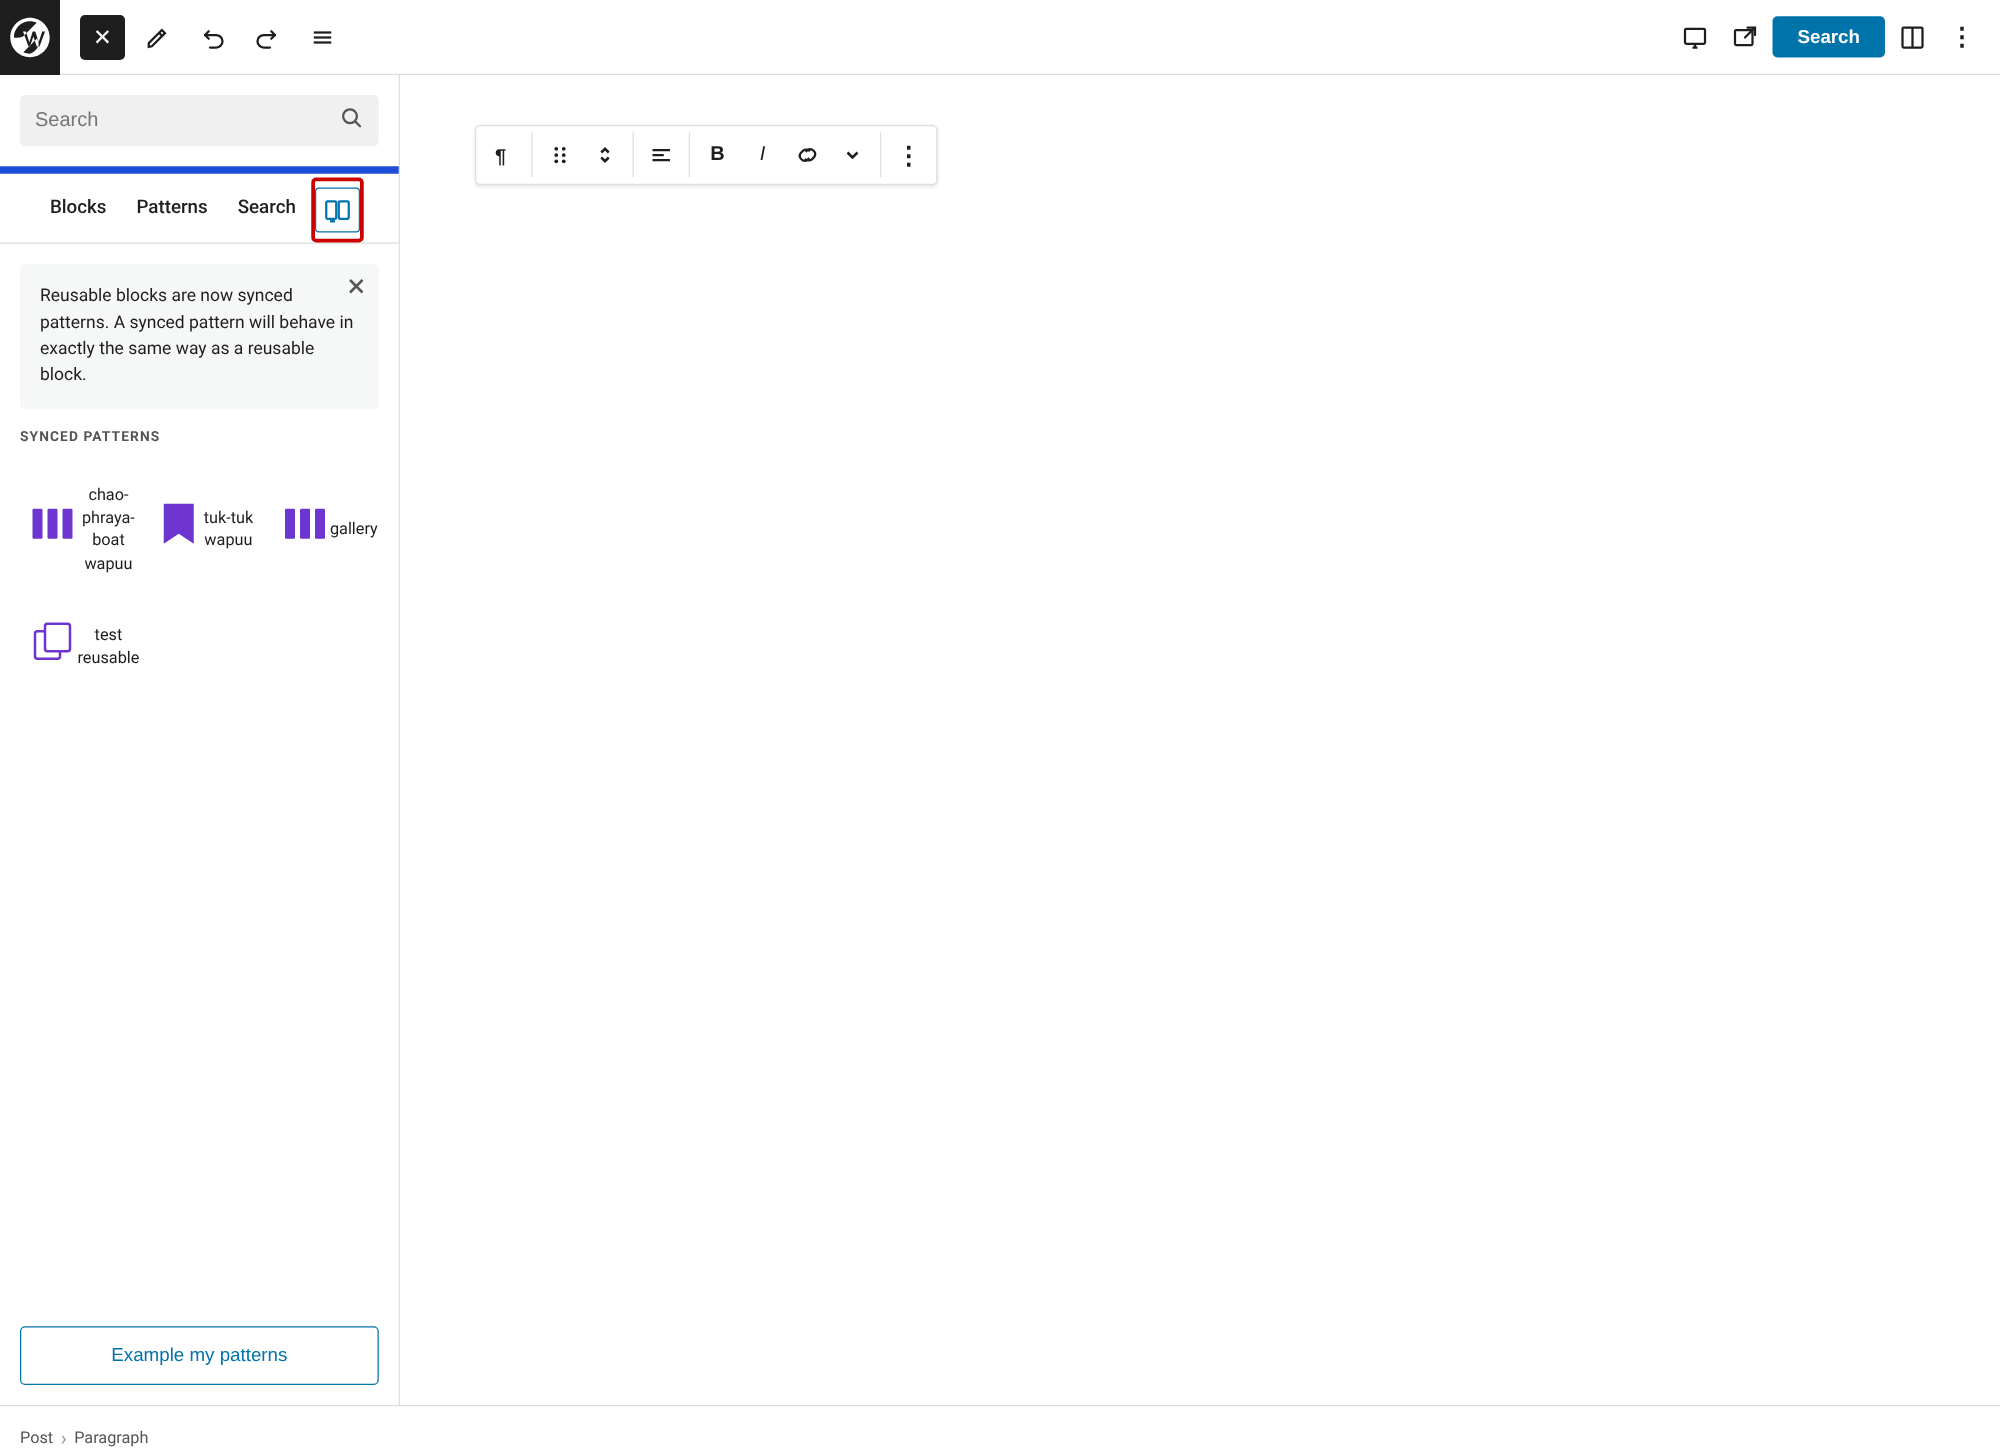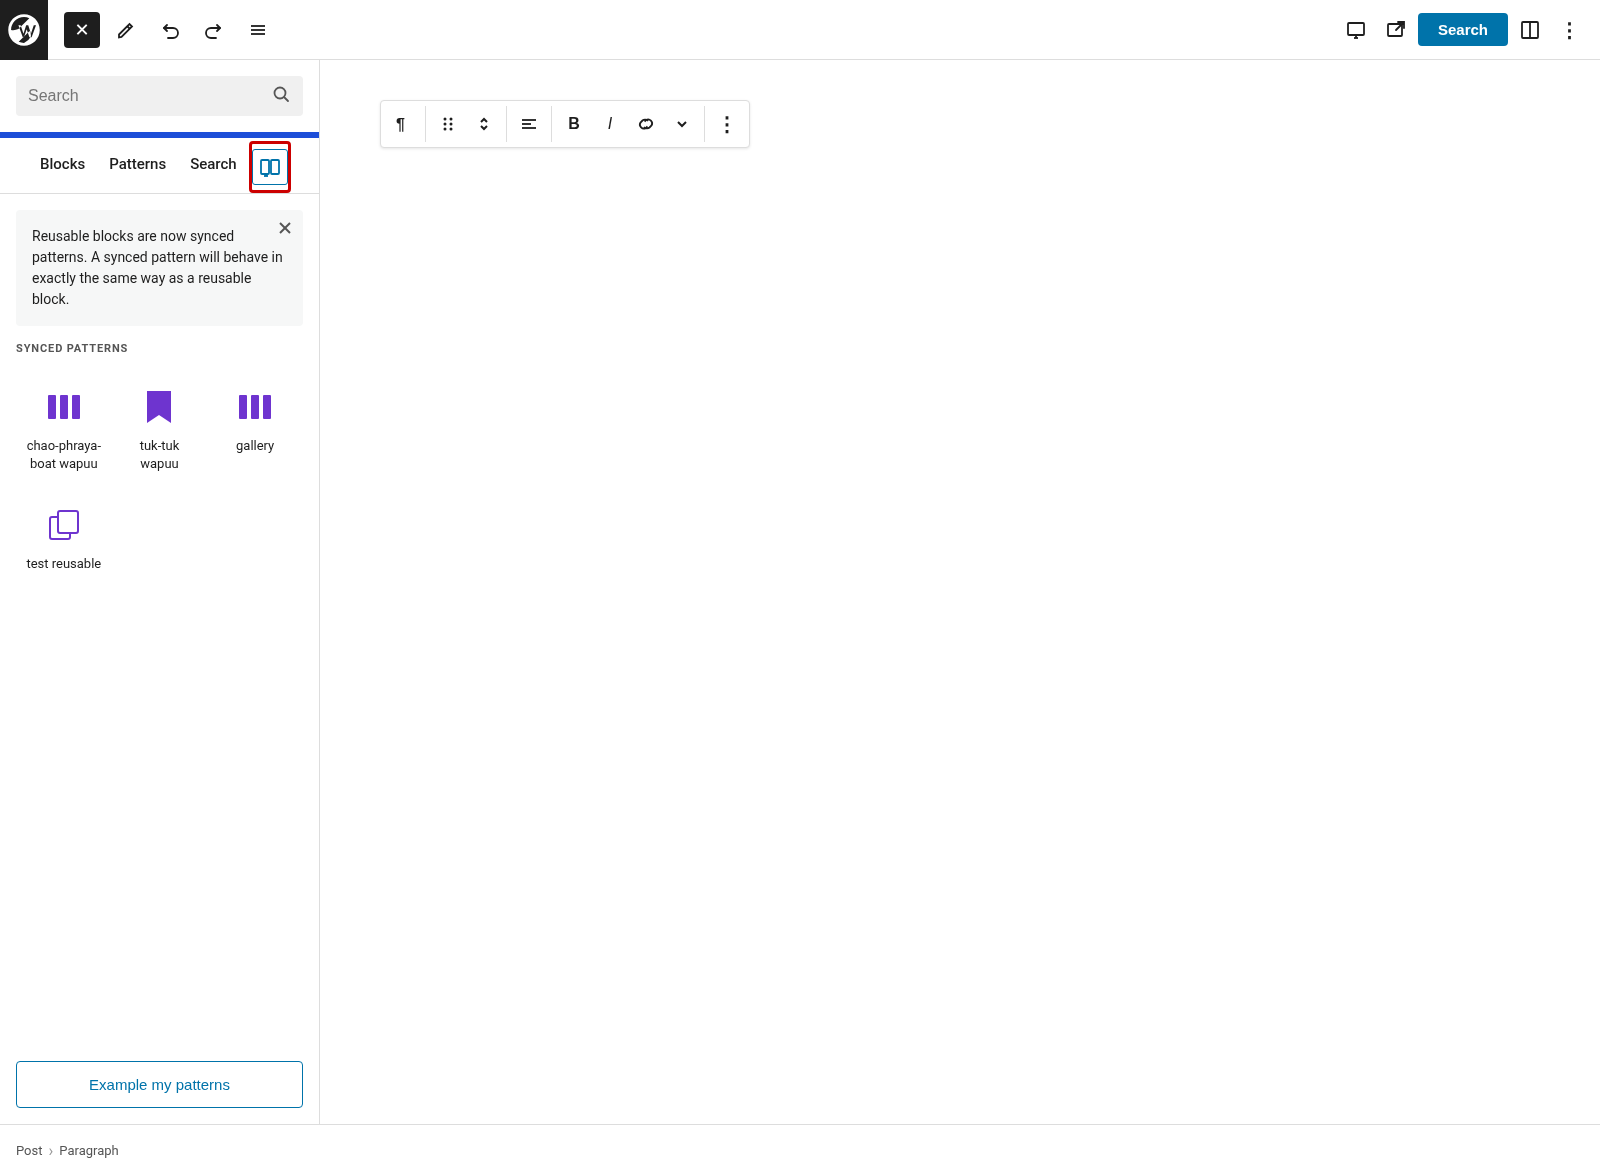--- a/index.html
+++ b/index.html
@@ -174,21 +174,20 @@
 
     
     .pattern-grid {
       display: grid;
       grid-template-columns: repeat(3, 1fr);
       gap: 0;
       padding: 8px 16px 16px 16px;
     }
     .pattern-item {
       display: flex;
-      flex-direction: column;
       align-items: center;
       cursor: pointer;
       padding: 16px 8px;
       border-radius: 4px;
     }
     .pattern-icon {
       font-size: 32px;
       color: #6e34cf;
       margin-bottom: 10px;
       width: 40px;

